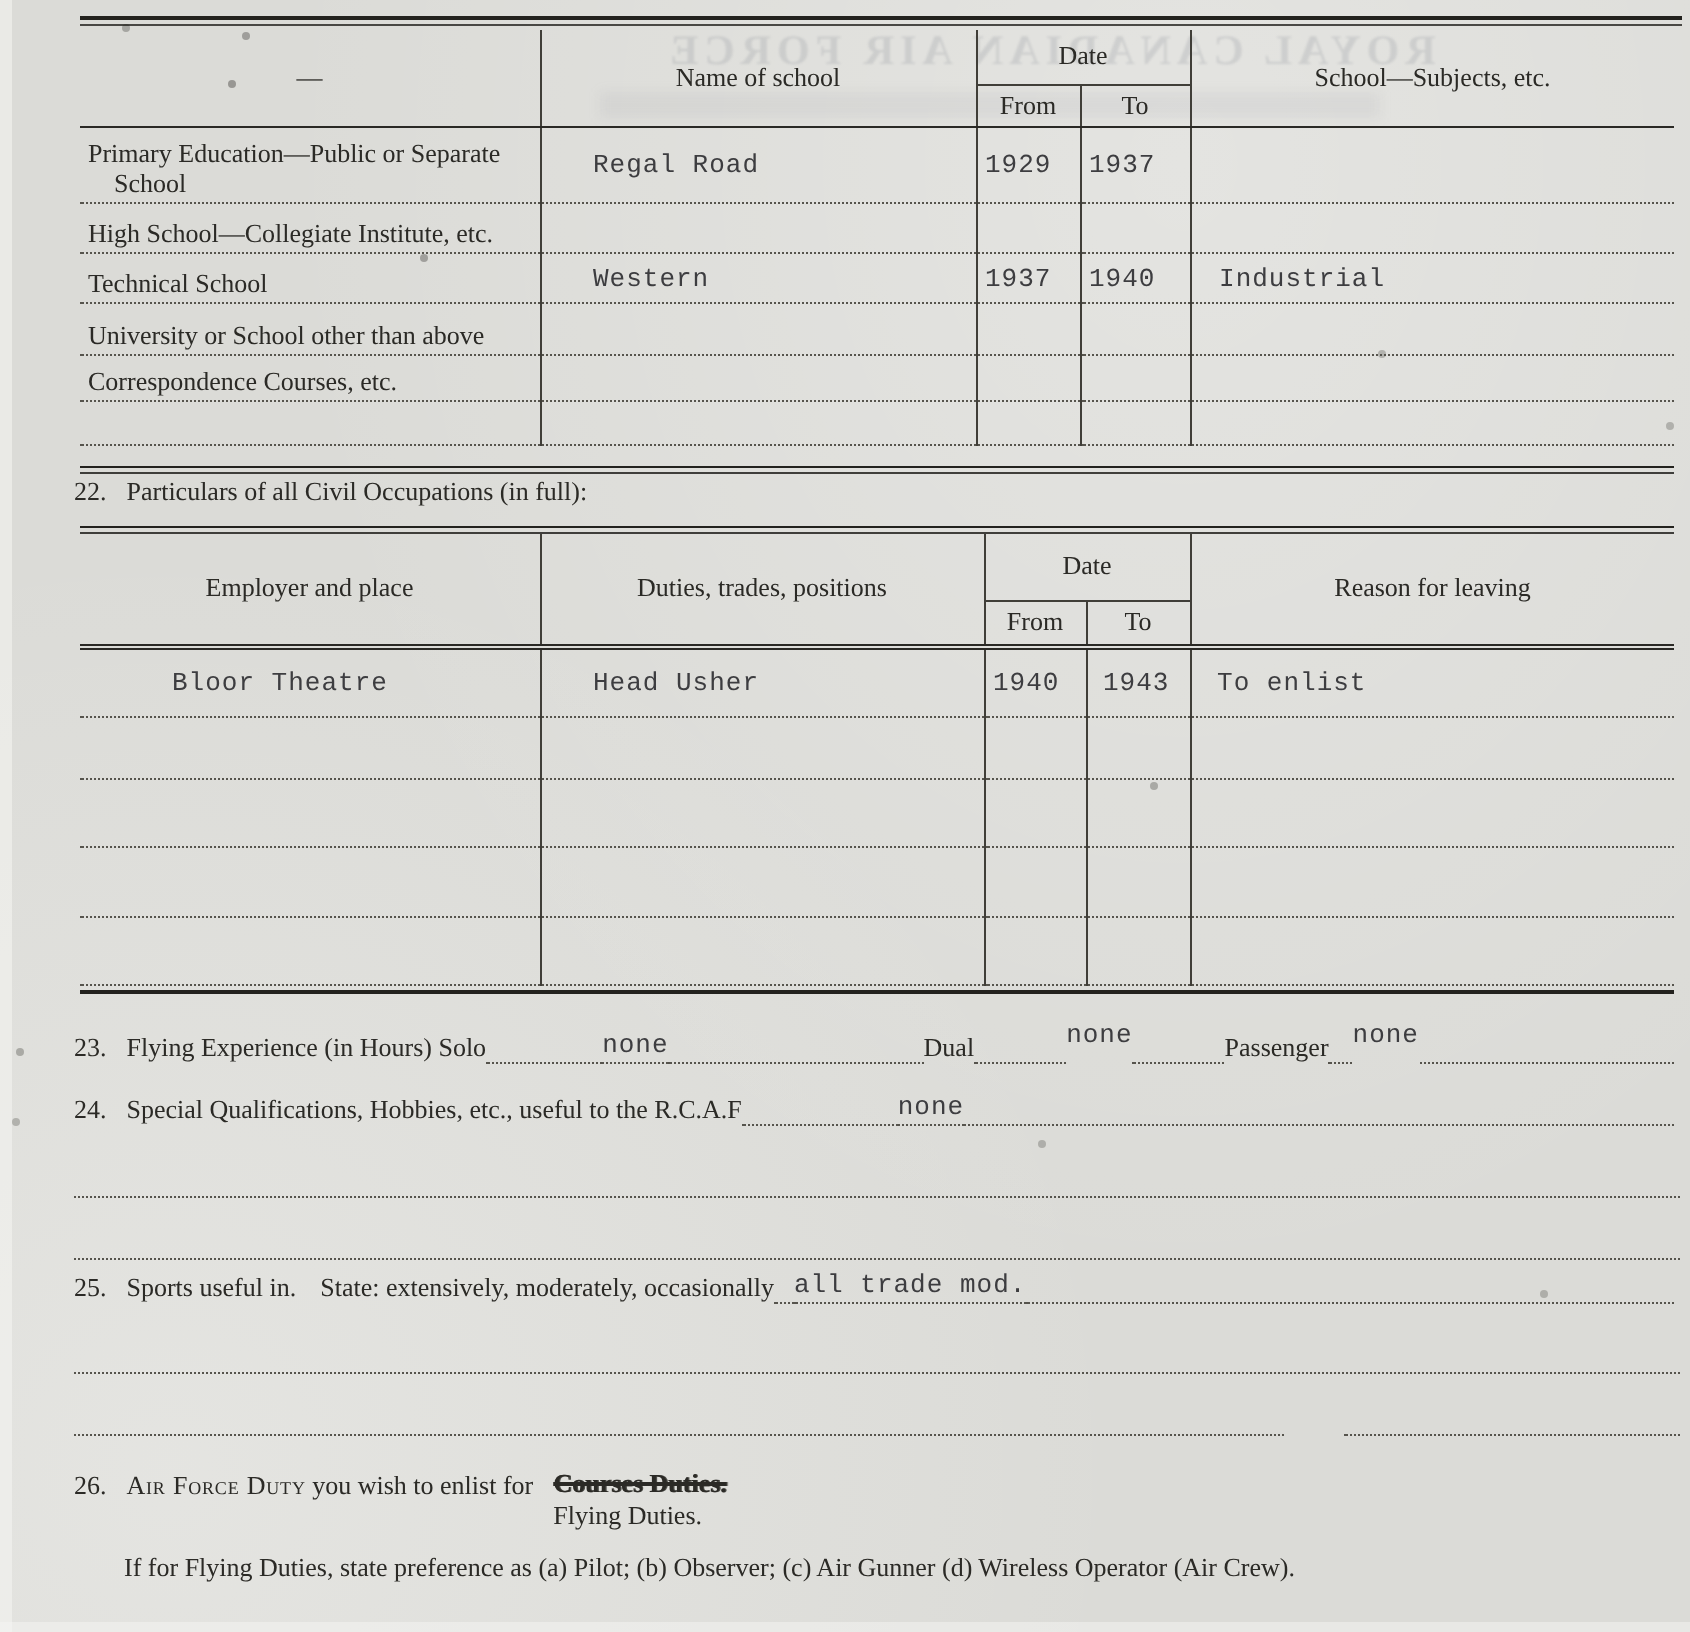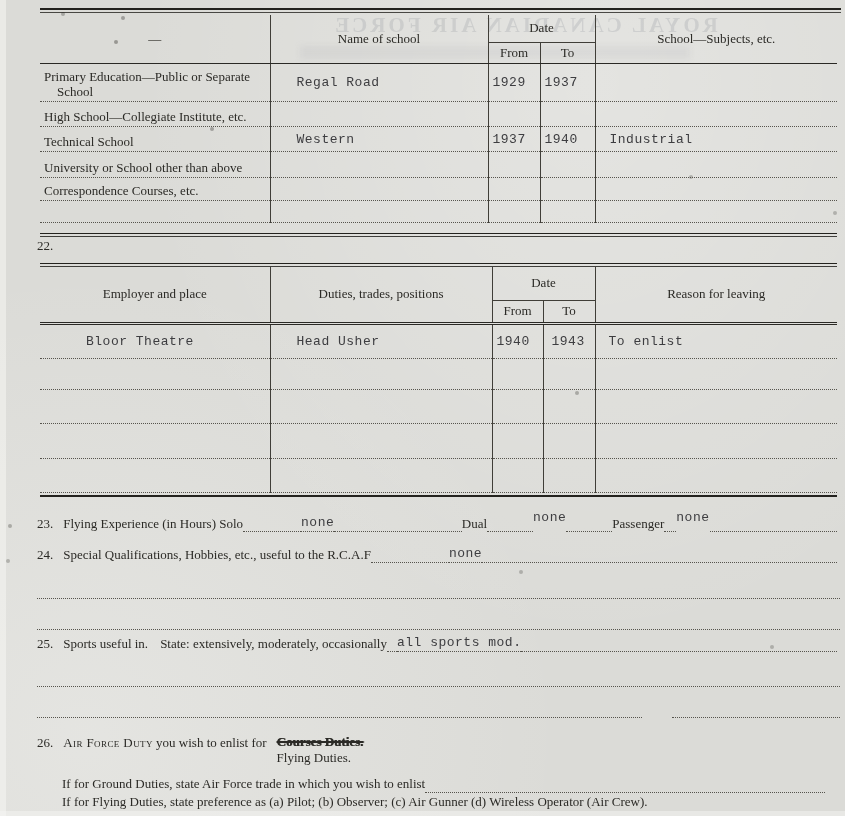--- a/index.html
+++ b/index.html
@@ -182,20 +182,21 @@
             <td></td>
             <td></td>
             <td></td>
           </tr>
     </tbody>
       </table>
     <div class="rule-dbl"></div>
 
     <div class="qline" style="align-items:baseline;">
       <span class="num">22.</span>
+      <span>Particulars of all Civil Occupations (in full):</span>
     </div>
 
     <div class="rule-dbl" style="margin-top:9px;"></div>
     <table class="form">
       <colgroup>
           <col style="width:230px">
           <col style="width:222px">
           <col style="width:51px">
           <col style="width:52px">
           <col style="width:242px">
@@ -284,42 +285,38 @@
 
     <div class="dotline" style="margin-top:34px;"></div>
     <div class="dotline" style="margin-top:29px;"></div>
 
     <div class="qline" style="margin-top:4px;">
       <span class="num">25.</span>
       <span>Sports useful in.</span>
       <span style="flex:0 0 12px;"></span>
       <span>State: extensively, moderately, occasionally</span>
       <span class="ldr" style="width:10px;"></span>
-      <span class="typed onln">all sports mod.</span>
+      <span class="typed onln">all trade mod.</span>
       <span class="ldr grow"></span>
     </div>
 
     <div class="dotline" style="margin-top:33px;"></div>
     <div class="dotline-split" style="margin-top:29px;">
       <span class="seg1"></span>
         <span class="gap"></span>
         <span class="seg2"></span>
     </div>
 
     <div class="qline" style="margin-top:16px;align-items:flex-start;">
       <span class="num">26.</span>
       <span><span class="sc">Air Force Duty</span>&nbsp;<span>you wish to enlist for</span></span>
       <span class="duty-stack">
         <span class="strike" style="display:block;">Courses Duties.</span>
         <span style="display:block;">Flying Duties.</span>
       </span>
     </div>
 
     <div class="subnotes" style="margin-top:9px;">
-      <div class="flexline">
-        <span>If for Ground Duties, state Air Force trade in which you wish to enlist</span>
-        <span class="ldr grow" style="height:14px;margin-right:12px;"></span>
-      </div>
       <div>If for Flying Duties, state preference as (a)  Pilot;  (b) Observer; (c) Air Gunner (d) Wireless Operator (Air Crew).</div>
 
     </div>
   </div>
 </div>
 
 </body></html>

